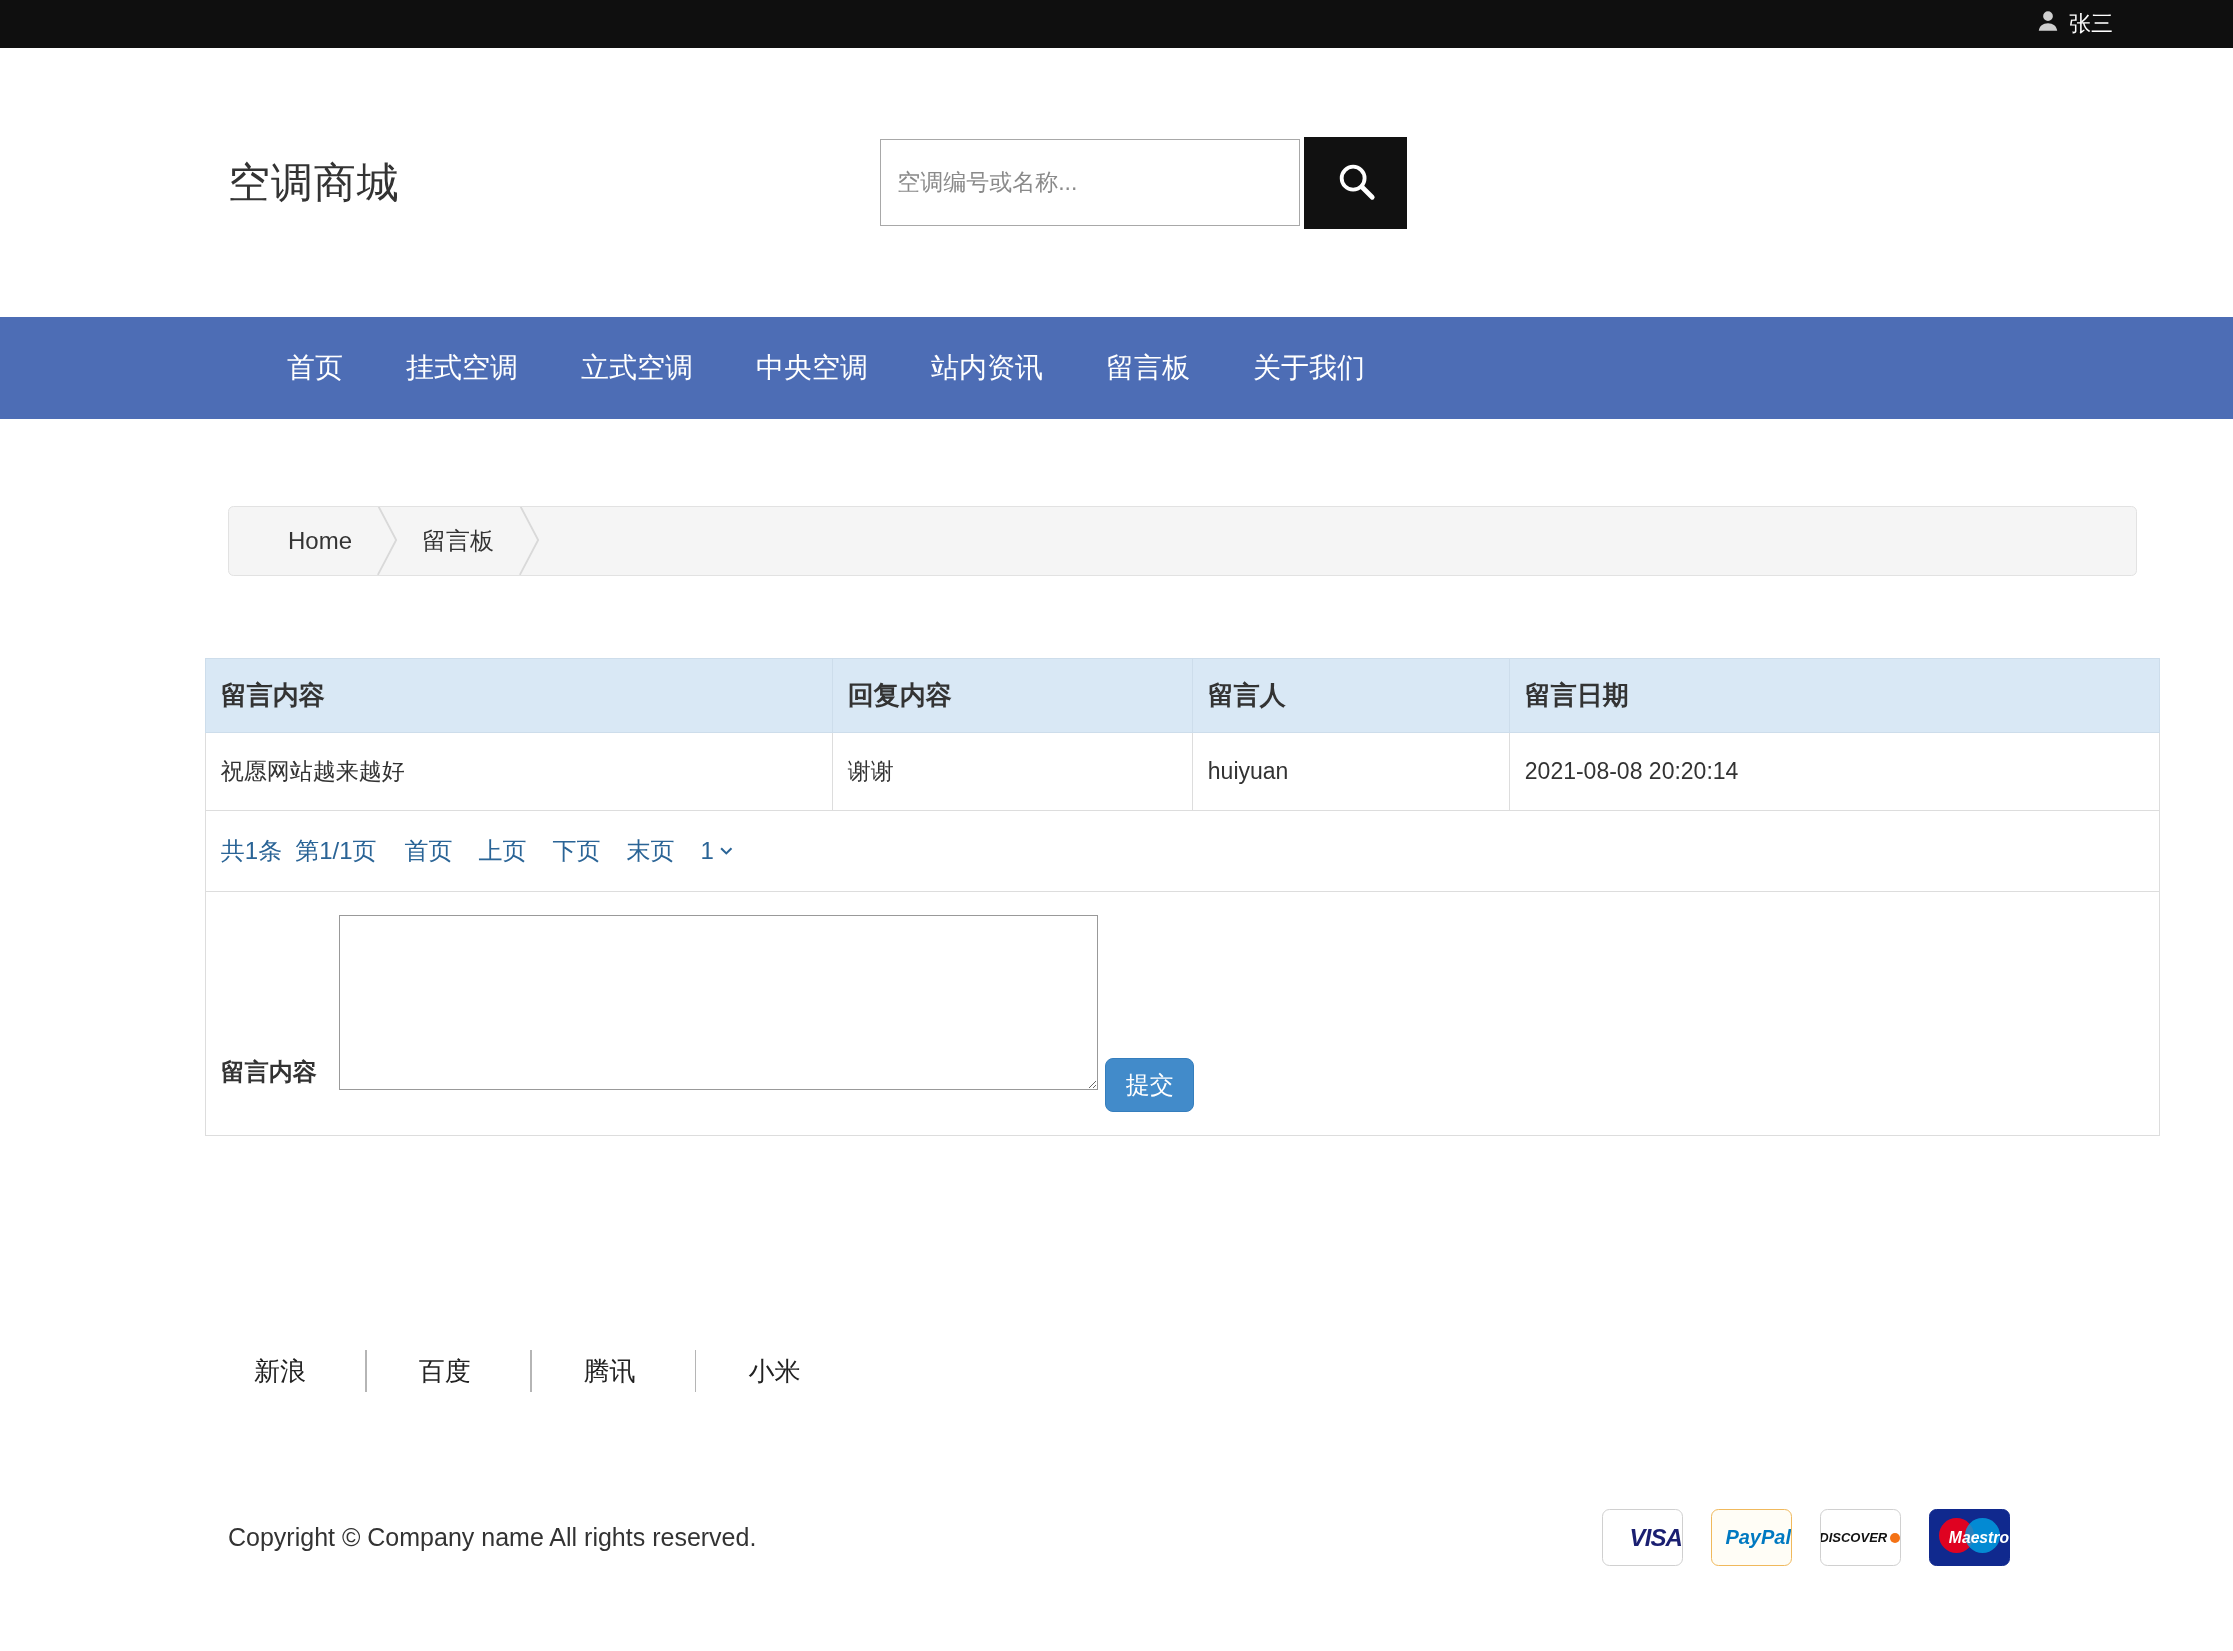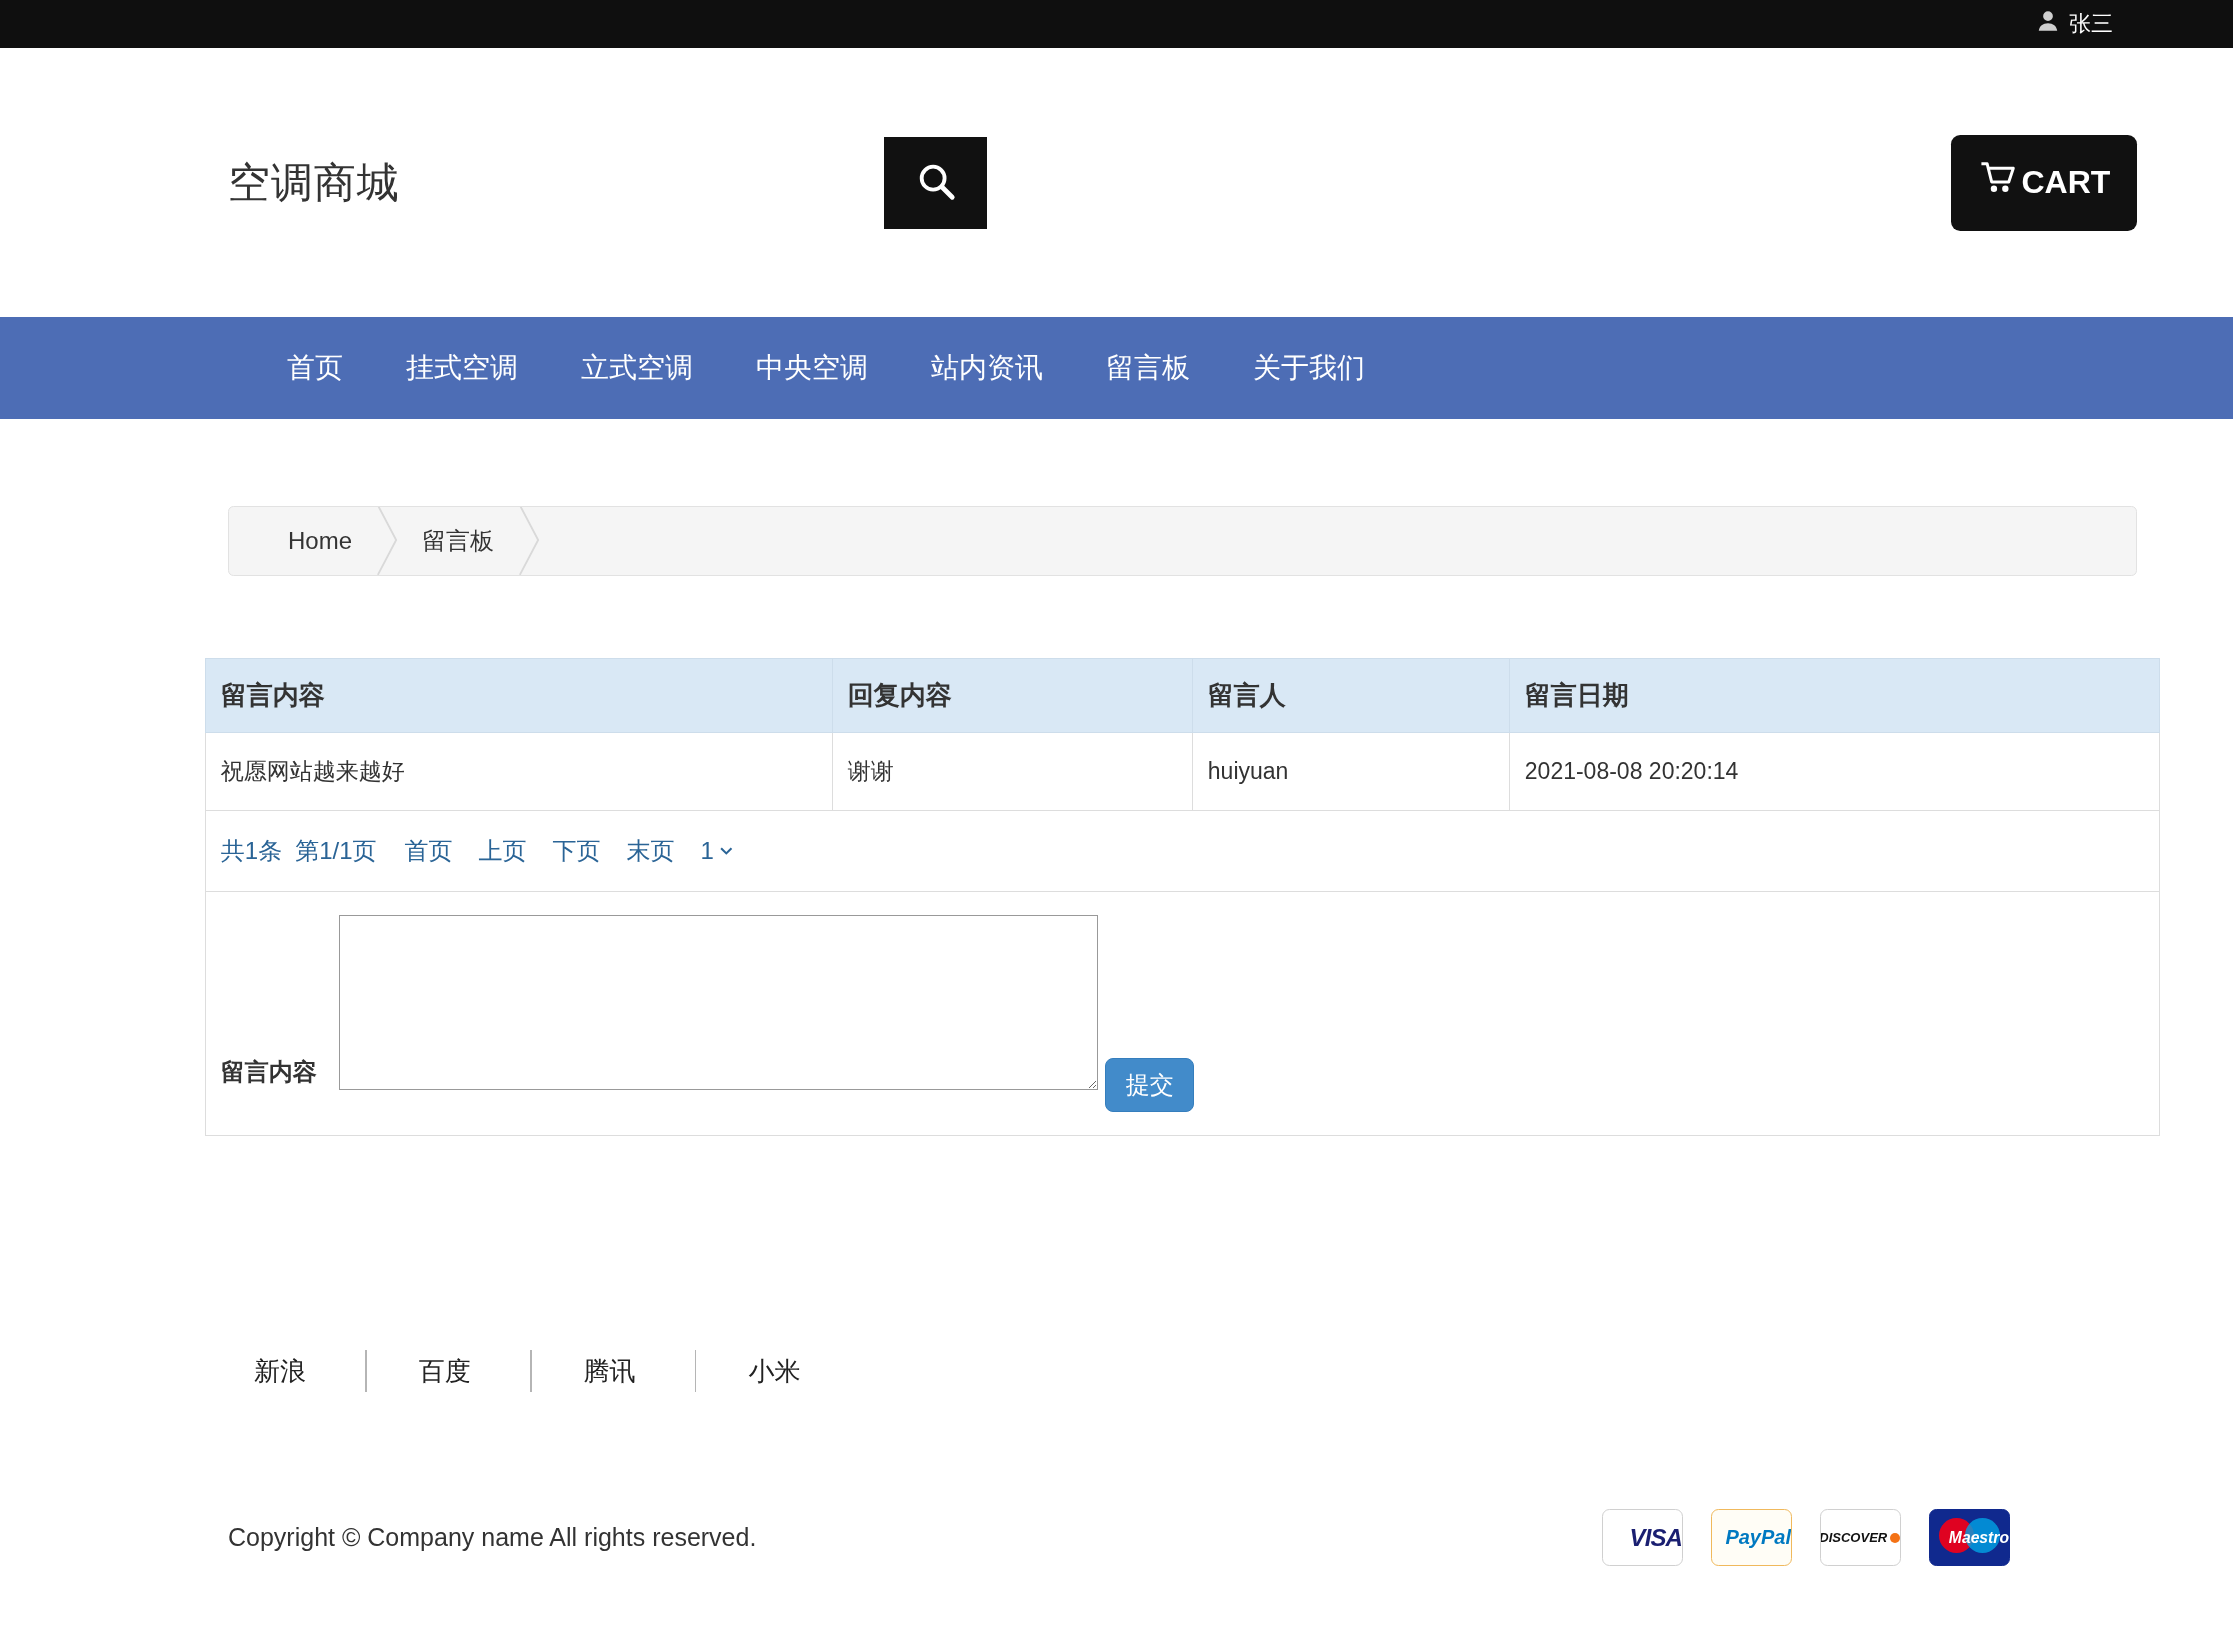--- a/index.html
+++ b/index.html
@@ -93,39 +93,30 @@
         </svg>
     </span>
     <span>张三</span>
   </div>
 </div>
 
 <header class="header">
   <div class="container header-inner">
     <div class="site-title">空调商城</div>
     <div class="search-group">
+      <input class="search-input" type="text" placeholder="空调编号或名称..." style="">
       <button class="search-btn">
         <span>
           <svg width="42" height="42" viewBox="0 0 44 44">
               <circle cx="19" cy="19" r="12" fill="none" stroke="#fff" stroke-width="4"></circle>
               <line x1="28" y1="28" x2="39" y2="39" stroke="#fff" stroke-width="5" stroke-linecap="round"></line>
             </svg>
         </span>
       </button>
     </div>
-    <button class="cart-btn">
-      <span>
-        <svg width="41" height="41" viewBox="0 0 36 36">
-            <path d="M3 5h5l4 16h15l4-12H10" fill="none" stroke="#fff" stroke-width="2.6" stroke-linejoin="round"></path>
-            <circle cx="14" cy="27" r="2.8" fill="#fff"></circle>
-            <circle cx="24" cy="27" r="2.8" fill="#fff"></circle>
-          </svg>
-      </span>
-      <span>CART</span>
-    </button>
   </div>
 </header>
 
 <nav class="nav">
   <div class="container nav-inner">
     <a class="nav-item">首页</a>
     <a class="nav-item">挂式空调</a>
     <a class="nav-item">立式空调</a>
     <a class="nav-item">中央空调</a>
     <a class="nav-item">站内资讯</a>

